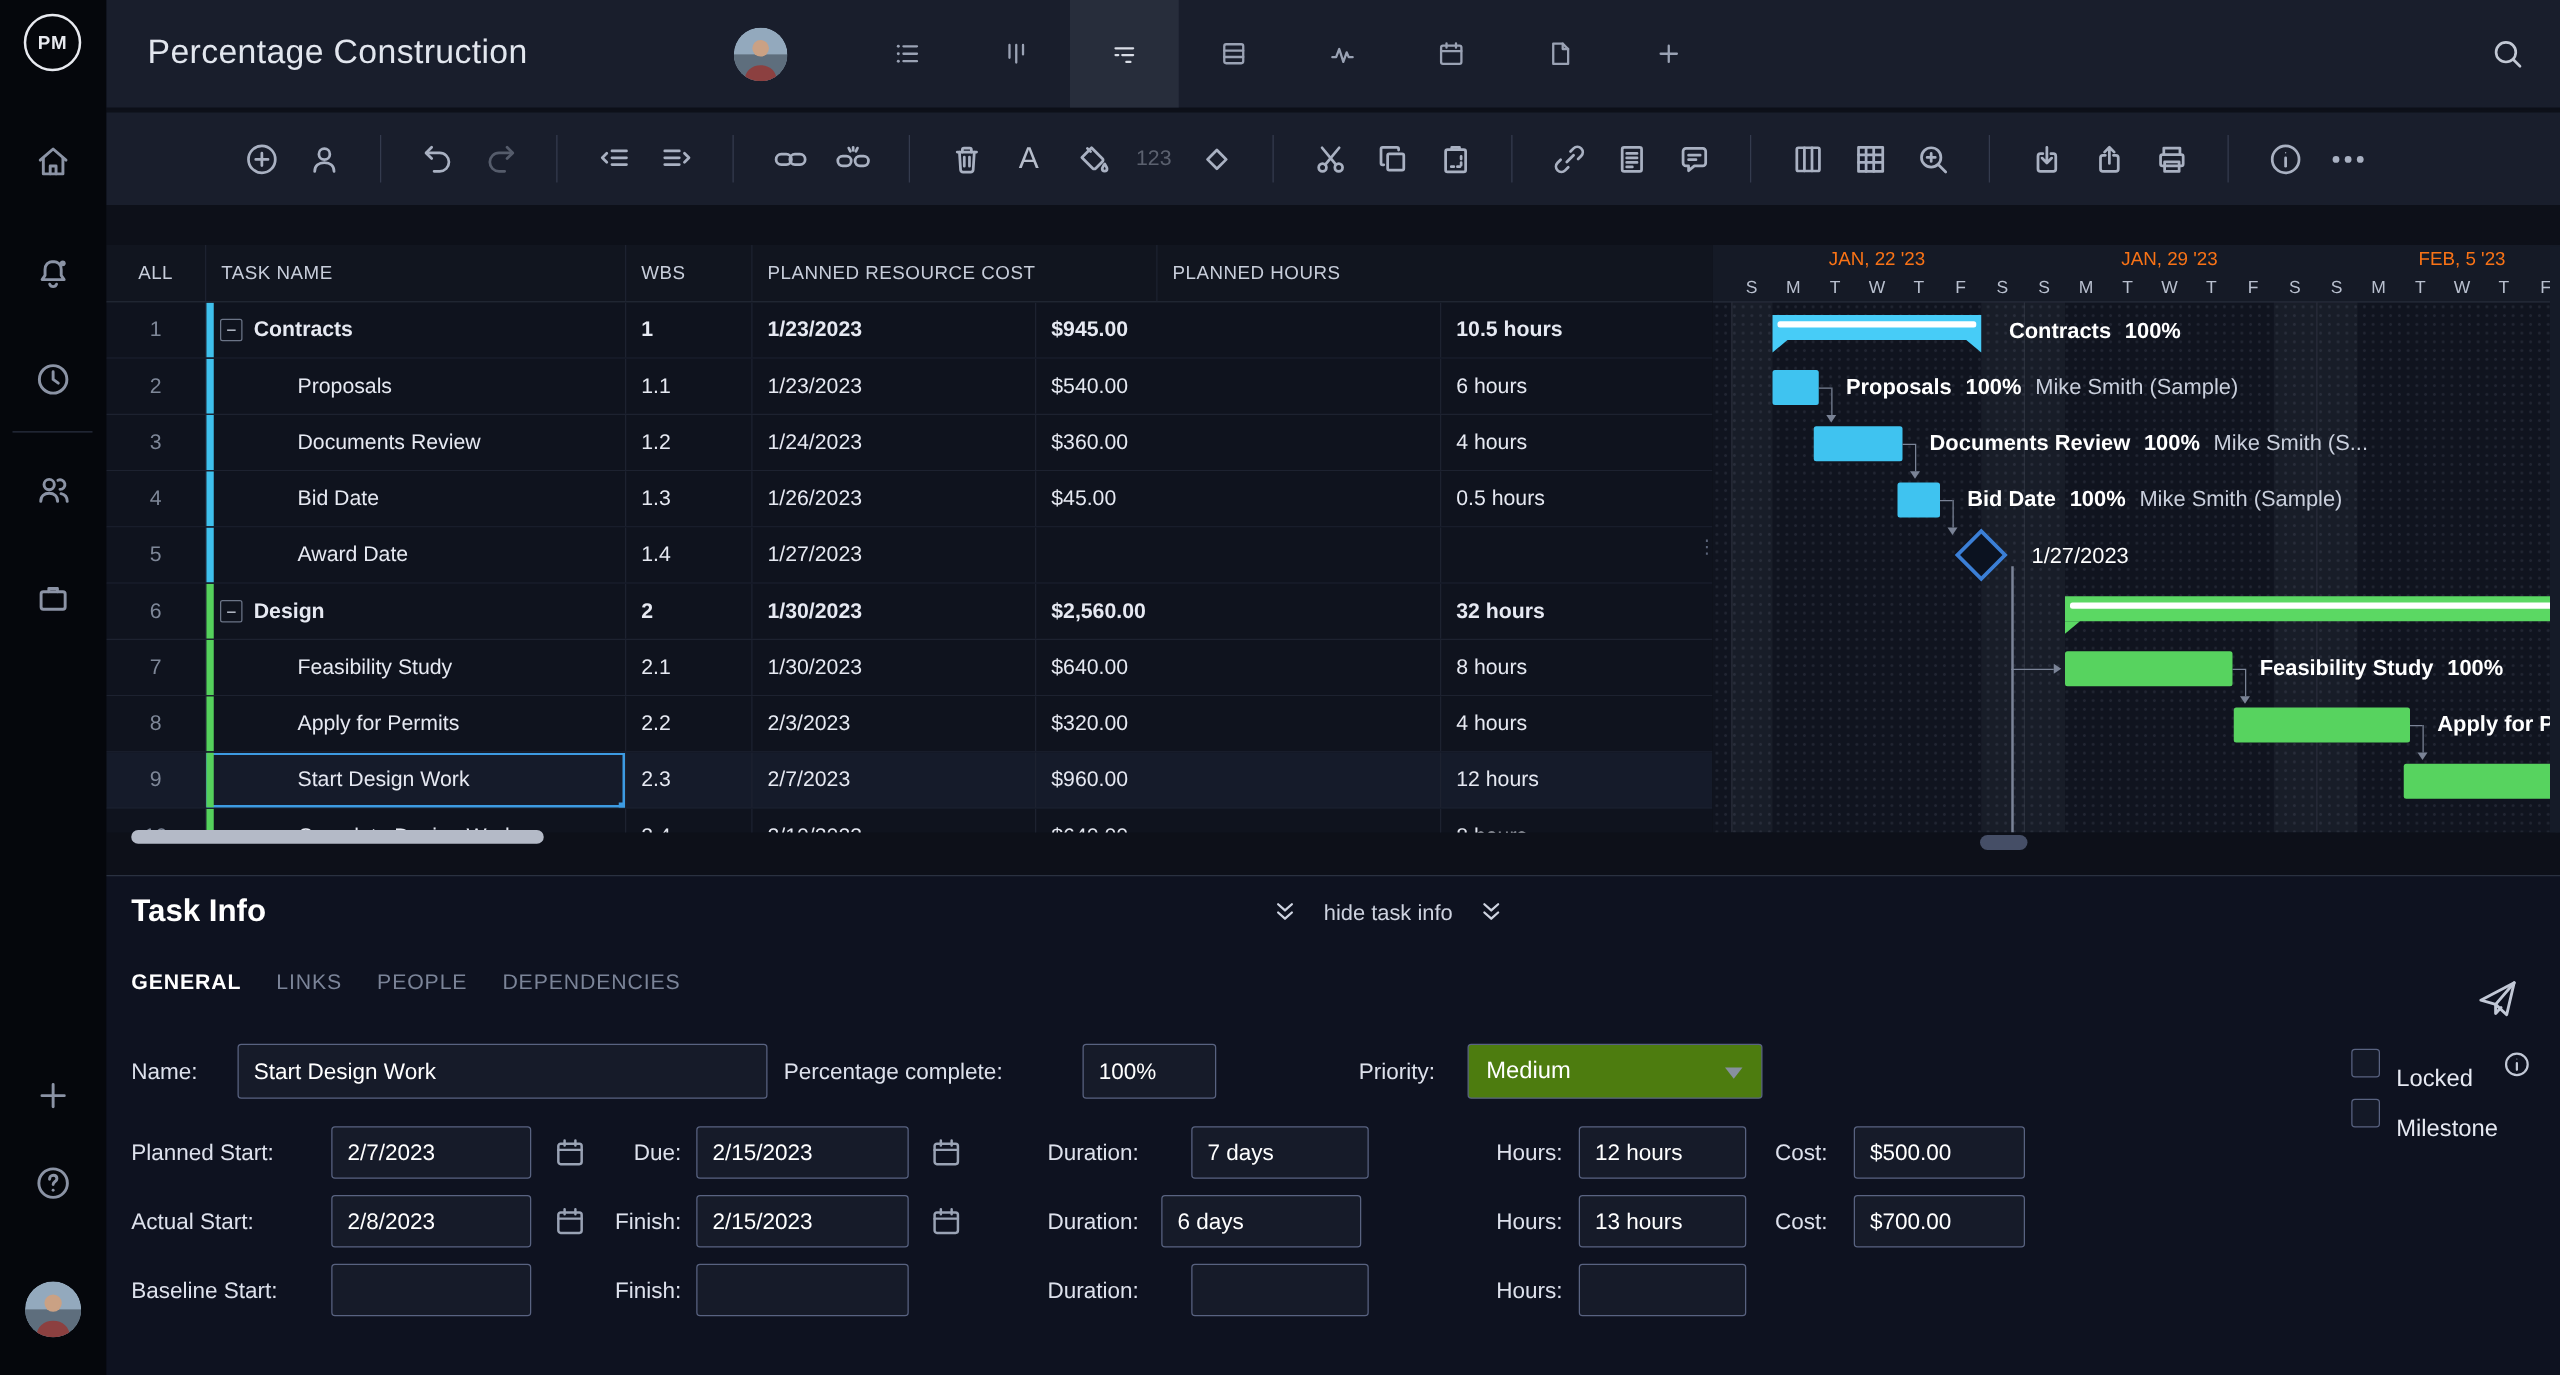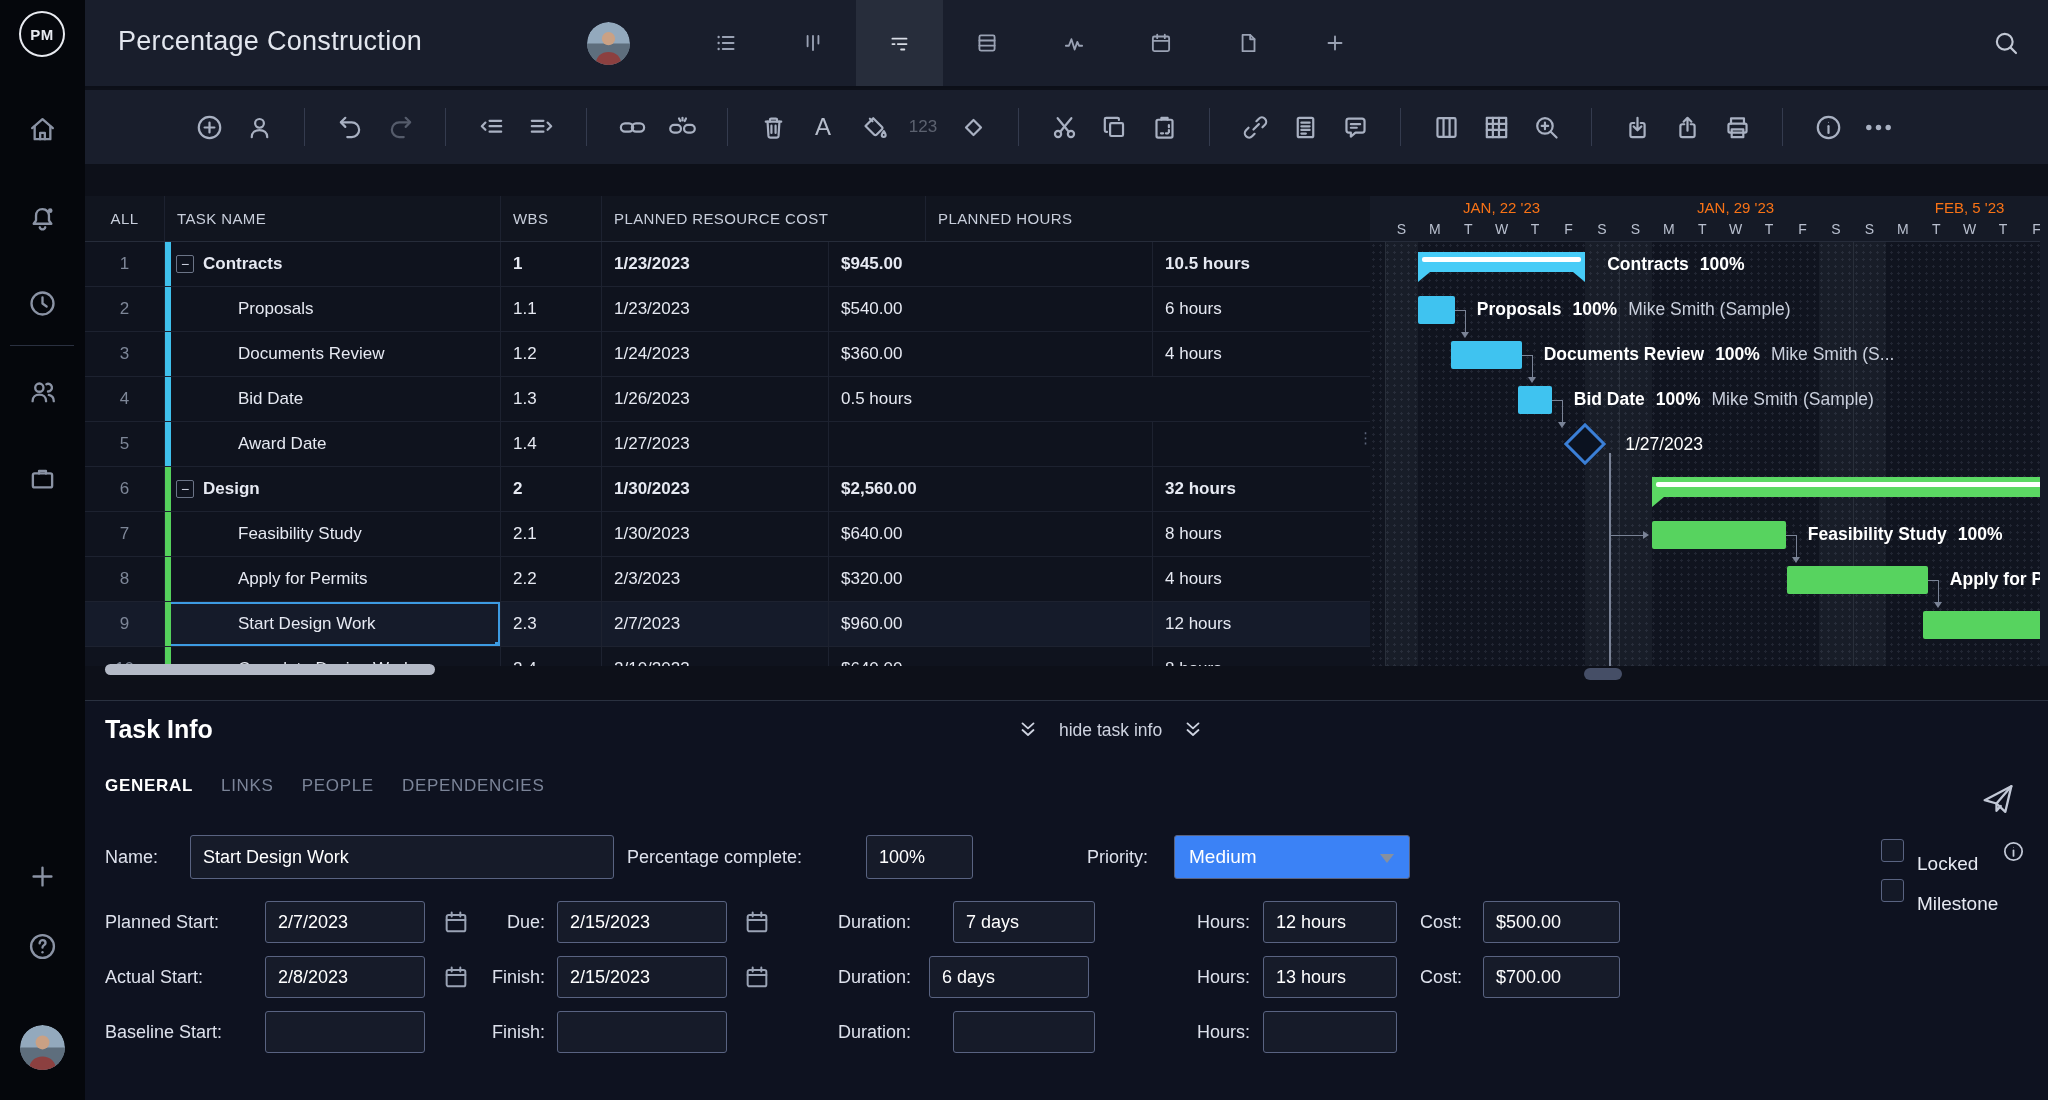--- a/index.html
+++ b/index.html
@@ -95,21 +95,21 @@
   .hide-group .ic{width:22px;height:22px;}
   .ptabs{position:absolute;left:20px;top:75px;display:flex;gap:28px;}
   .ptab{font-size:17px;letter-spacing:.7px;color:#7b8498;}
   .ptab.active{color:#fff;font-weight:700;}
   .send-ic{position:absolute;left:1893px;top:78px;width:40px;height:40px;color:#c2c8d6;}
   .flabel{position:absolute;color:#dde1ec;font-size:18px;line-height:42px;white-space:nowrap;}
   .flabel.r{text-align:right;}
   .inp{position:absolute;height:42px;background:#161b29;border:1.5px solid #596381;border-radius:3px;
        color:#fff;font-size:18px;padding:0 12px;font-family:inherit;outline:none;}
   .cal-ic{position:absolute;width:28px;height:30px;color:#9aa3b5;}
-  .pselect{position:absolute;height:44px;background:#3b82f6;border:1.5px solid #596381;border-radius:3px;
+  .pselect{position:absolute;height:44px;background:#4d7c0f;border:1.5px solid #596381;border-radius:3px;
        color:#fff;font-size:19px;display:flex;align-items:center;padding:0 14px;}
   .pselect .tri{position:absolute;right:15px;top:18px;width:0;height:0;
        border-left:7px solid transparent;border-right:7px solid transparent;border-top:9px solid #87909f;}
   .chk{position:absolute;width:23px;height:23px;border:1.5px solid #596381;border-radius:3px;background:#141927;}
   .chk-label{position:absolute;color:#e6e9f2;font-size:19px;margin-top:12px;}
   .info-ic{position:absolute;width:25px;height:25px;color:#c2c8d6;}
   .ic{display:inline-flex;}
   .ic svg{width:100%;height:100%;}
 </style>
 </head>
@@ -533,20 +533,21 @@
         <div class="cell c-hours">4 hours</div>
       </div>
       <div class="trow">
         <div class="cell c-num">4</div>
         <div class="cell c-name">
           <div class="strip blue"></div>
           <span class="nm-child">Bid Date</span>
         </div>
         <div class="cell c-wbs">1.3</div>
         <div class="cell c-start">1/26/2023</div>
+        <div class="cell c-cost">$45.00</div>
         <div class="cell c-hours">0.5 hours</div>
       </div>
       <div class="trow">
         <div class="cell c-num">5</div>
         <div class="cell c-name">
           <div class="strip blue"></div>
           <span class="nm-child">Award Date</span>
         </div>
         <div class="cell c-wbs">1.4</div>
         <div class="cell c-start">1/27/2023</div>

